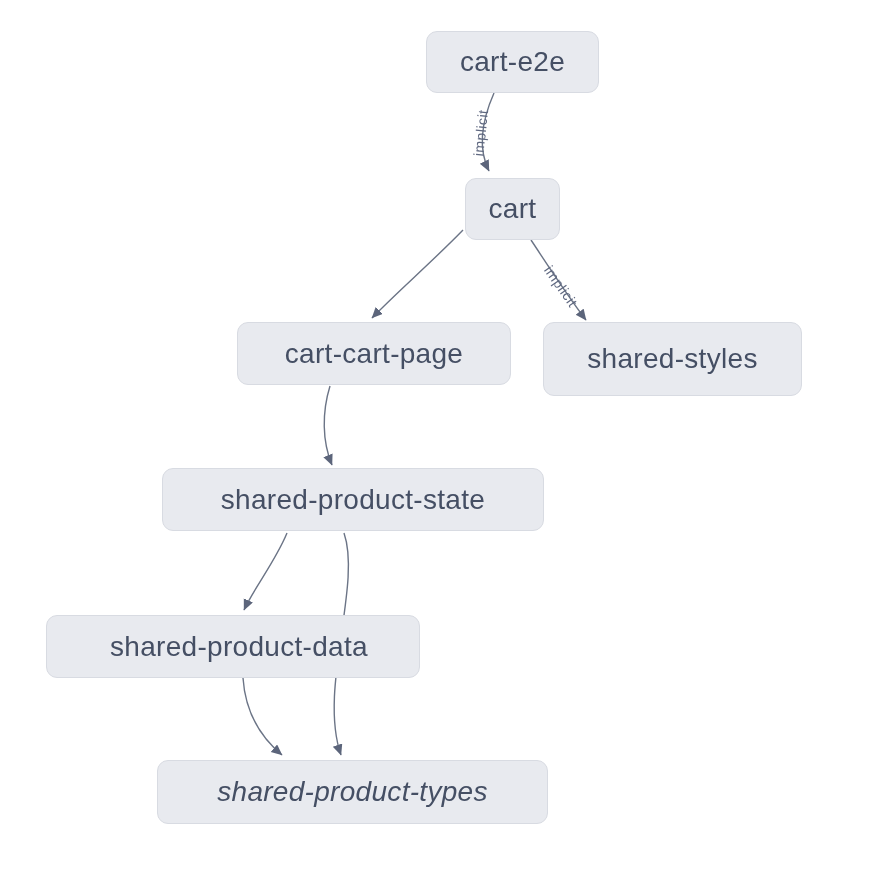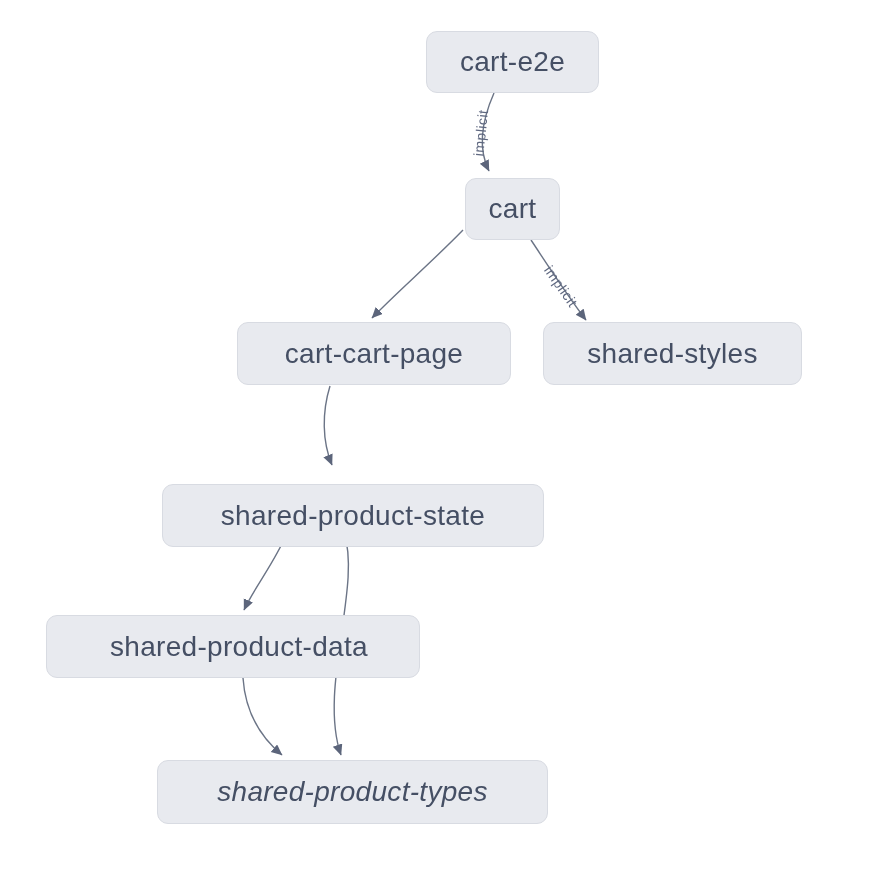--- a/index.html
+++ b/index.html
@@ -80,21 +80,21 @@
 
     <text class="edge-label" text-anchor="middle" dominant-baseline="middle" transform="translate(560,287) rotate(55)">implicit</text>
   </svg>
 
   <div class="node" style="left:426px; top:31px;  width:173px; height:62px;">cart-e2e</div>
 
   <div class="node" style="left:465px; top:178px; width:95px;  height:62px;">cart</div>
 
   <div class="node" style="left:216px; top:322px; width:274px; height:63px;margin-left:21px;">cart-cart-page</div>
 
-  <div class="node" style="left:543px; top:322px; width:259px; height:63px;">shared-styles</div>
+  <div class="node" style="left:543px; top:322px; width:259px; height:74px;">shared-styles</div>
 
-  <div class="node" style="left:162px; top:484px; width:382px; height:63px;">shared-product-state</div>
+  <div class="node" style="left:162px; top:468px; width:382px; height:63px;">shared-product-state</div>
 
   <div class="node" style="left:46px;  top:615px; width:374px; height:63px;padding-left:12px;">shared-product-data</div>
 
   <div class="node" style="left:157px; top:760px; width:391px; height:64px;font-style:italic;">shared-product-types</div>
 
 </div>
 
 </body></html>

